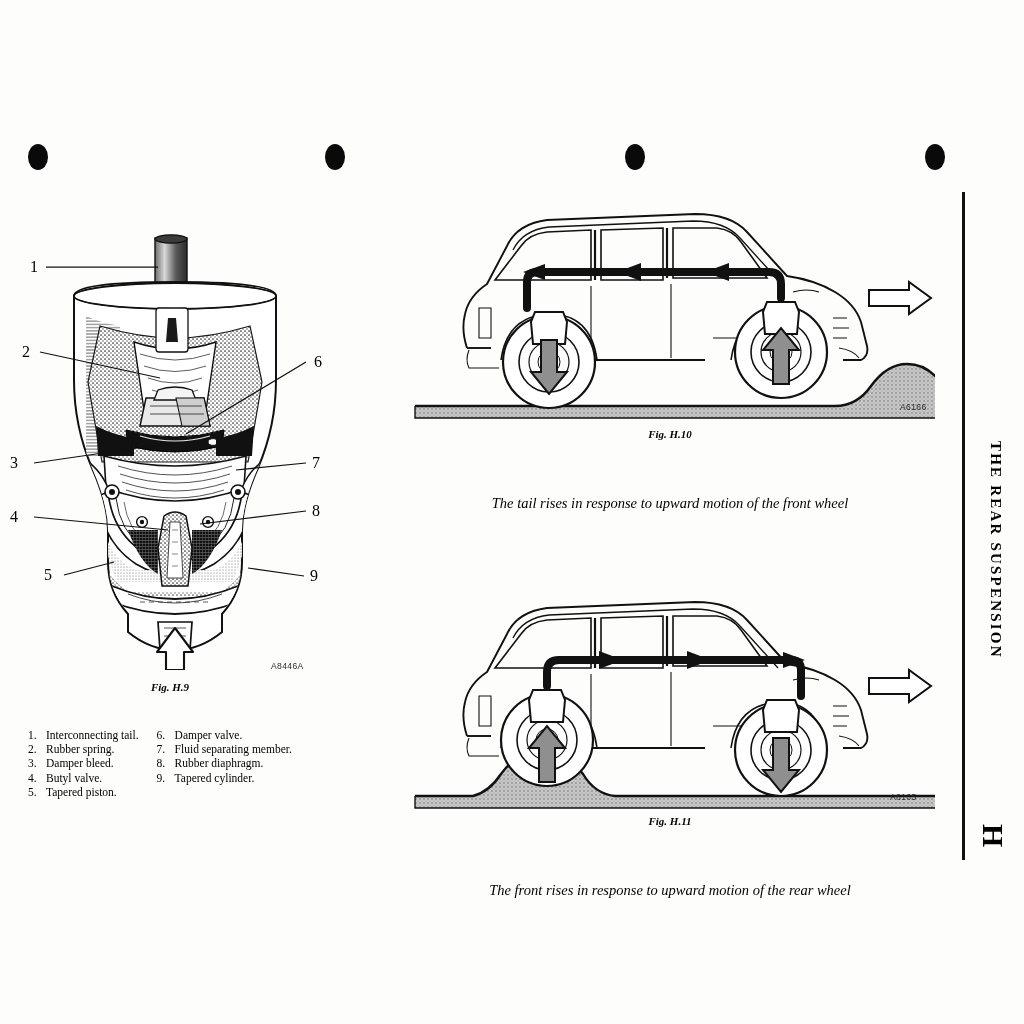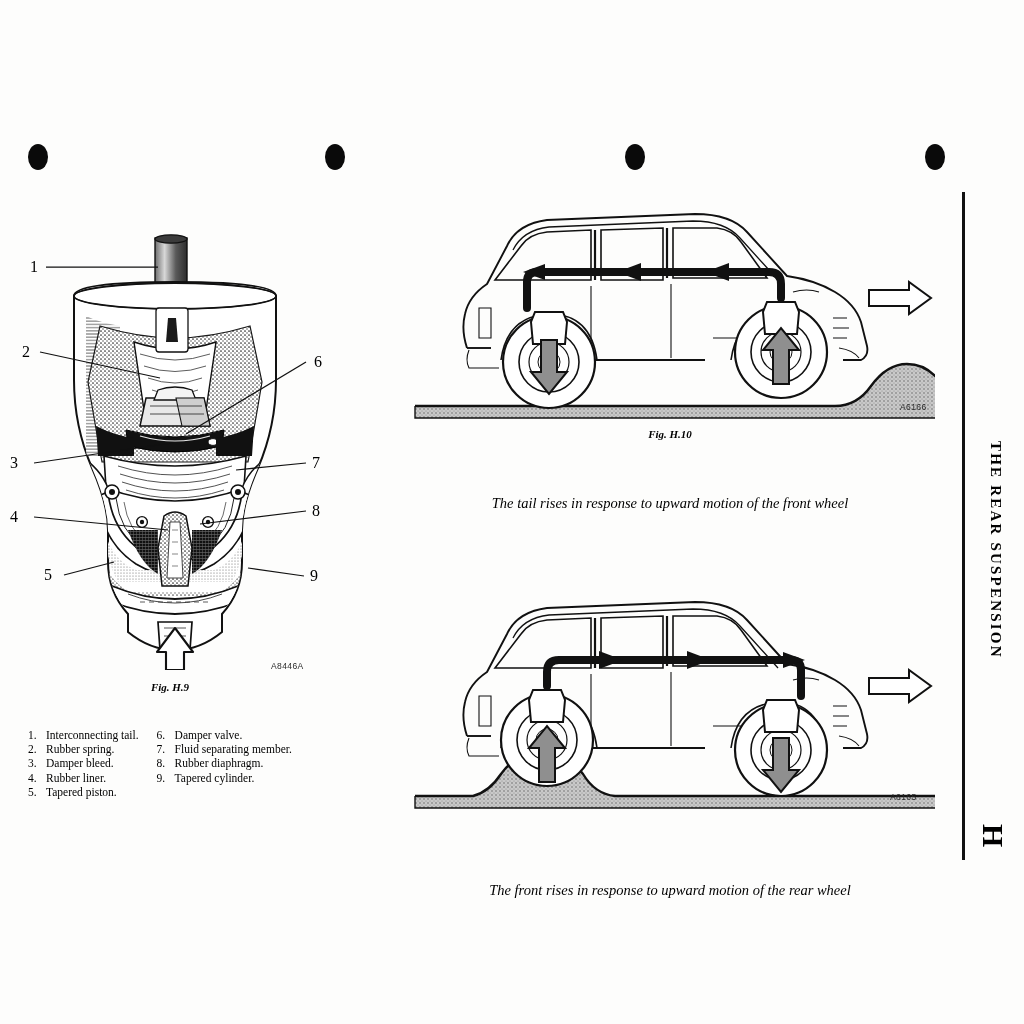--- a/index.html
+++ b/index.html
@@ -322,21 +322,21 @@
       <li>
         <span class="num">2.</span>
         <span>Rubber spring.</span>
       </li>
       <li>
         <span class="num">3.</span>
         <span>Damper bleed.</span>
       </li>
       <li>
         <span class="num">4.</span>
-        <span>Rubber liner.</span>
+        <span>Butyl valve.</span>
       </li>
       <li>
         <span class="num">5.</span>
         <span>Tapered piston.</span>
       </li>
     </ol>
     <ol>
       <li>
         <span class="num">6.</span>
         <span>Damper valve.</span>
@@ -539,15 +539,16 @@
       <path d="M316 90 L292 81 L292 99 Z" fill="#111"></path>
       <path d="M228 90 L204 81 L204 99 Z" fill="#111"></path>
     </g>
 
     <g>
       <path d="M474 108 L514 108 L514 100 L536 116 L514 132 L514 124 L474 124 Z" fill="#ffffff" stroke="#111" stroke-width="2"></path>
     </g>
   </svg>
 
   <div class="ref-code" style="left:890px; top:792px;">A6165</div>
+  <div class="fig-num" style="left:540px; top:815px; width:260px;">Fig. H.11</div>
   <div class="fig-cap" style="left:430px; top:839px; width:480px;">The front rises in response to upward motion of the rear wheel</div>
 
 </div>
 
 </body></html>

